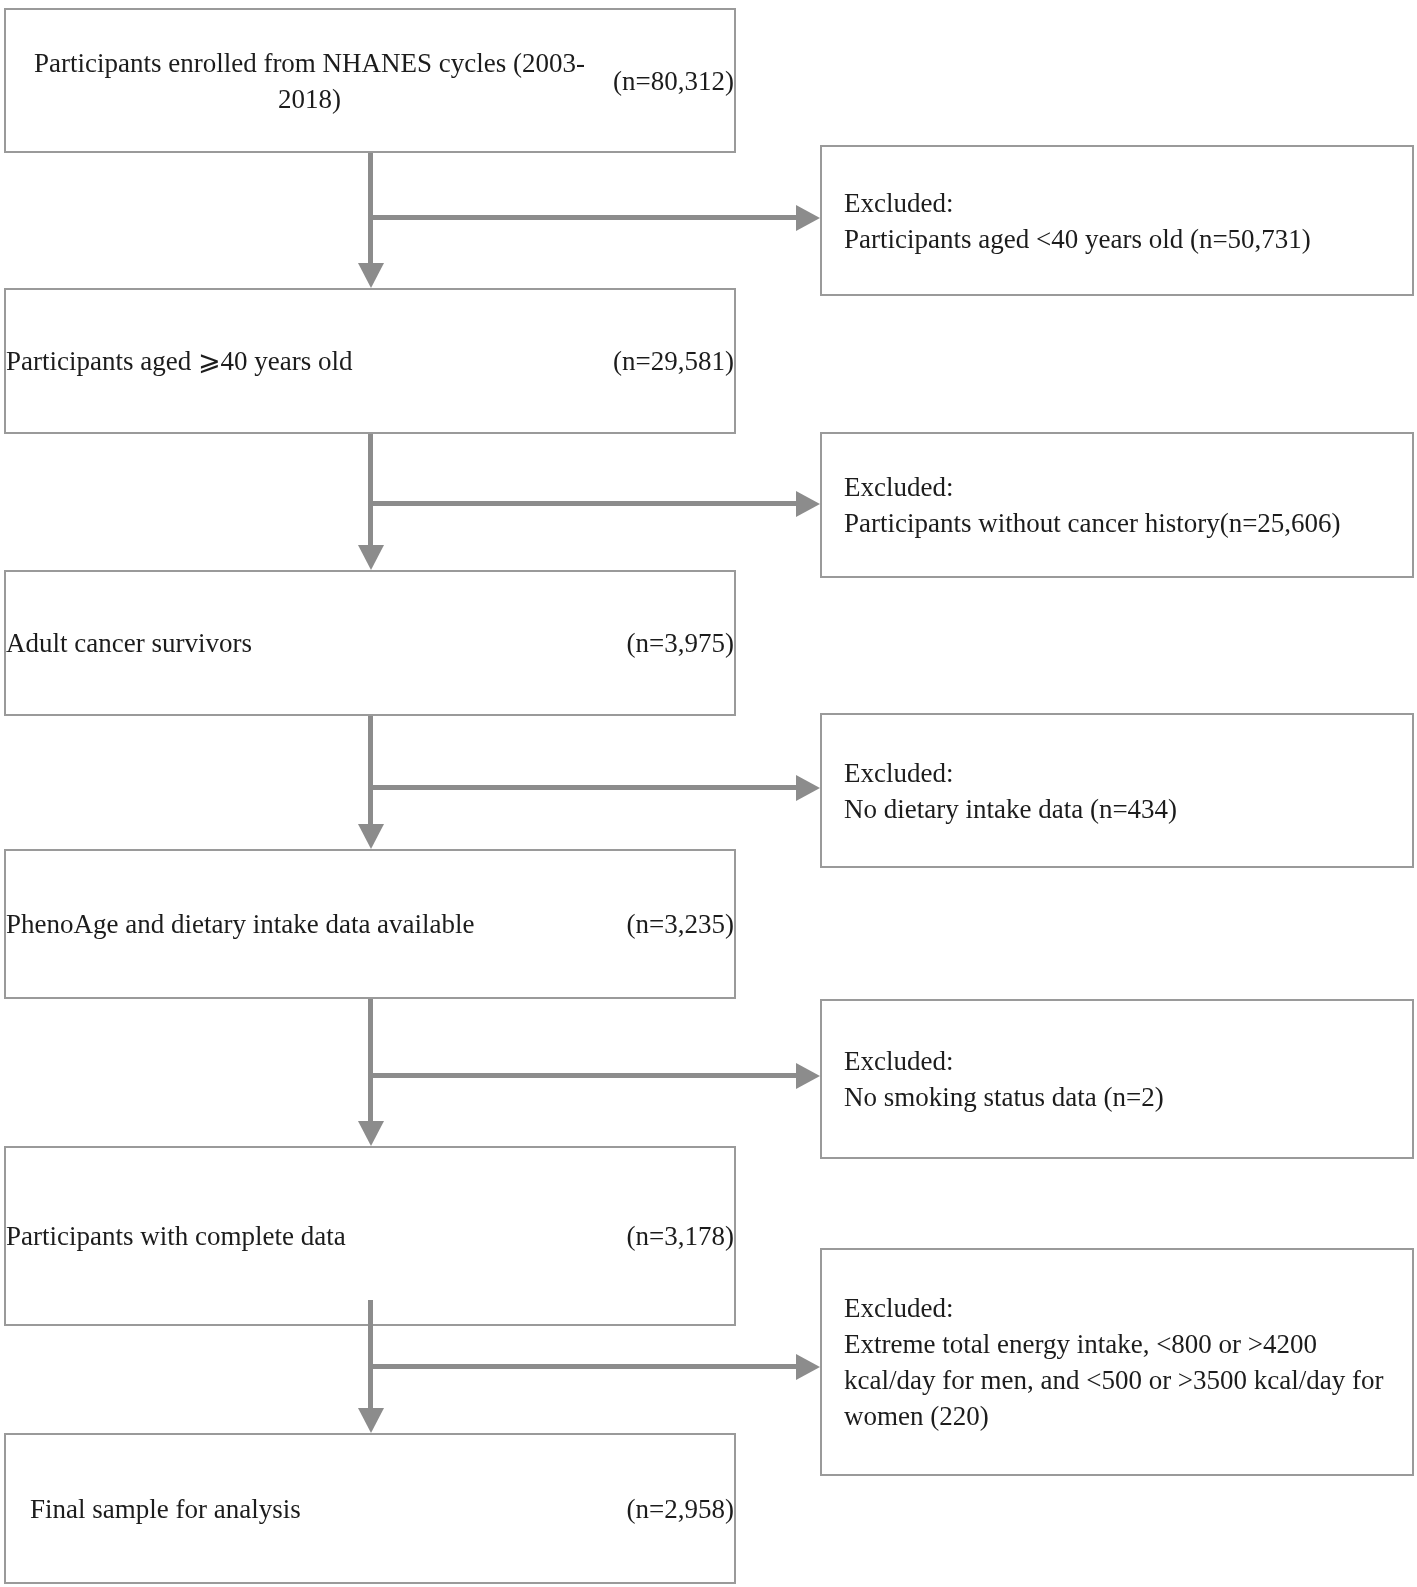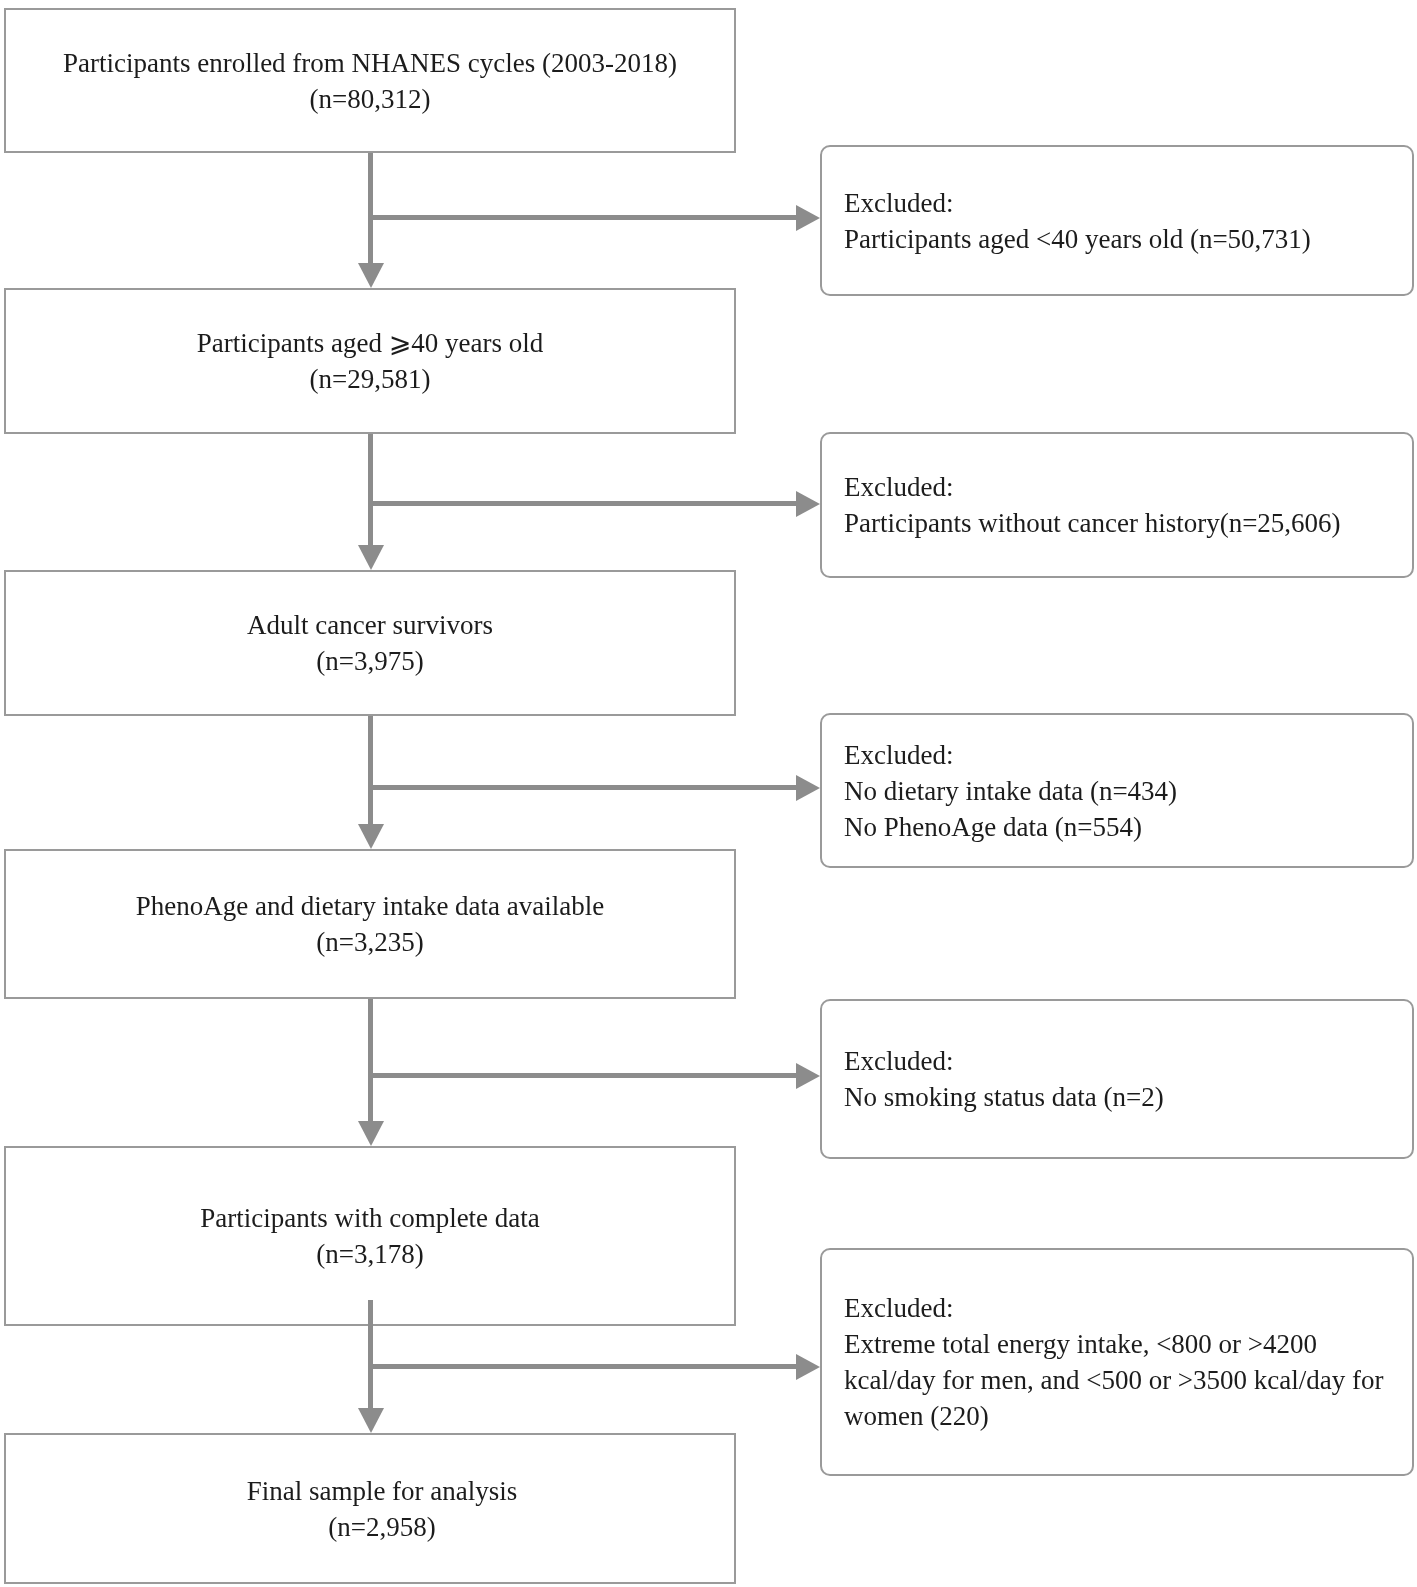--- a/index.html
+++ b/index.html
@@ -21,34 +21,33 @@
     box-sizing: border-box;
     border: 2px solid #9a9a9a;
     background: #ffffff;
     font-size: 27px;
     line-height: 36px;
   }
   .step-box {
     left: 4px;
     width: 732px;
     display: flex;
-    flex-direction: column;
+    flex-direction: row;
     align-items: center;
-    justify-content: center;
+    justify-content: space-between;
     text-align: center;
   }
   .excl-box {
     left: 820px;
     width: 594px;
     display: flex;
     flex-direction: column;
     justify-content: center;
     text-align: left;
     padding: 0 10px 0 22px;
-    border-radius: 10px;
   }
   .vline {
     position: absolute;
     left: 368px;
     width: 5px;
     background: #8c8c8c;
   }
   .hline {
     position: absolute;
     left: 370px;
@@ -116,21 +115,20 @@
   </div>
 
   <div class="box excl-box" style="top:432px; height:146px;">
     <div>Excluded:</div>
     <div>Participants without cancer history(n=25,606)</div>
   </div>
 
   <div class="box excl-box" style="top:713px; height:155px;">
     <div>Excluded:</div>
     <div>No dietary intake data (n=434)</div>
-    <div>No PhenoAge data (n=554)</div>
   </div>
 
   <div class="box excl-box" style="top:999px; height:160px;">
     <div>Excluded:</div>
     <div>No smoking status data (n=2)</div>
   </div>
 
   <div class="box excl-box" style="top:1248px; height:228px;">
     <div>Excluded:</div>
     <div>Extreme total energy intake, &lt;800 or &gt;4200 kcal/day for men, and &lt;500 or &gt;3500 kcal/day for women (220)</div>

